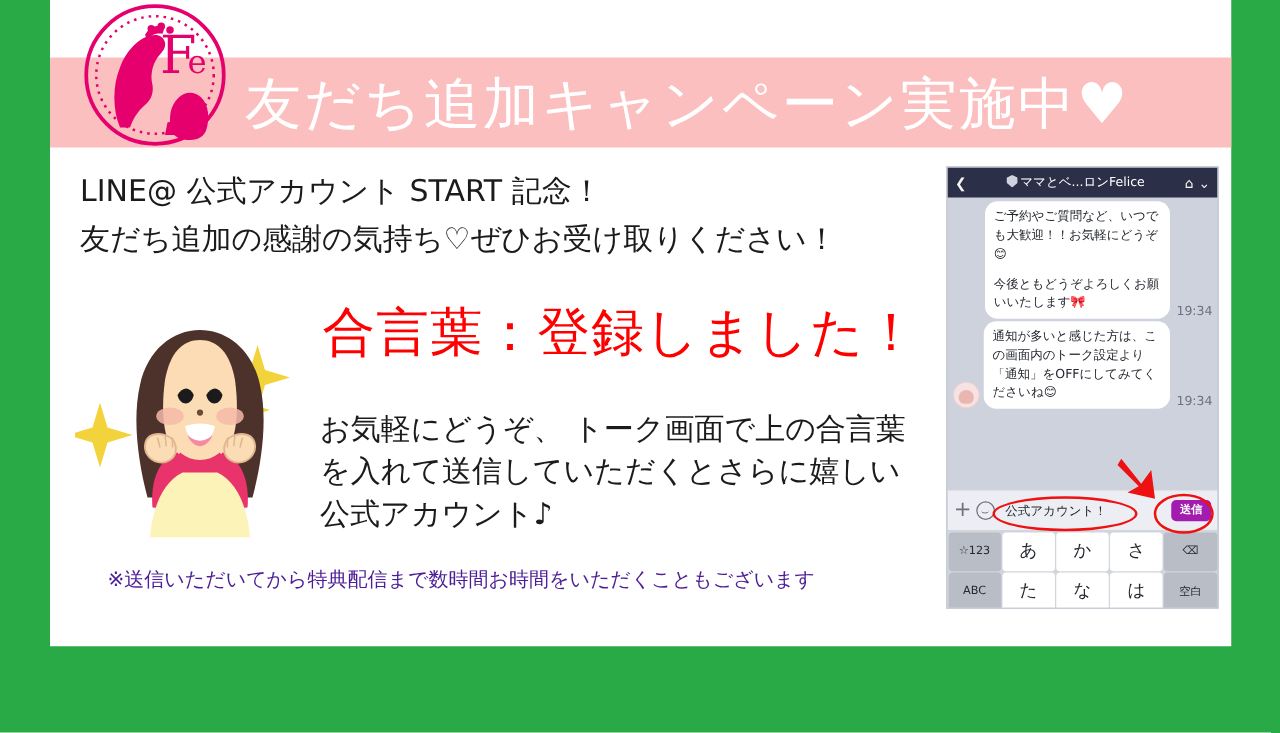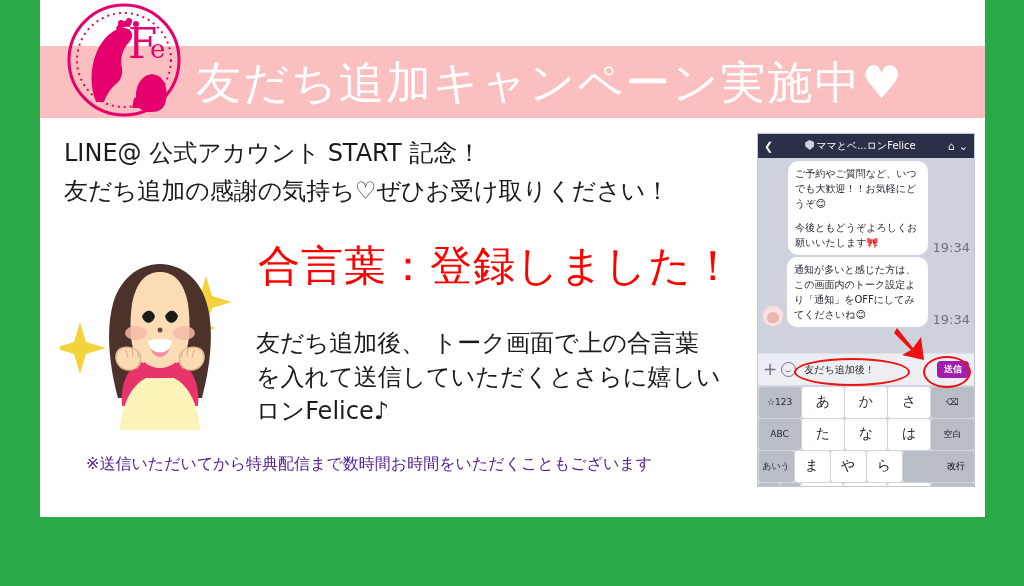--- a/index.html
+++ b/index.html
@@ -74,37 +74,37 @@
     display:flex;align-items:center;gap:4px;padding:0 6px;box-sizing:border-box;
   }
   .ph-title{font-size:10px;font-weight:normal;white-space:nowrap;flex:1;text-align:center;}
   .ph-hicon{font-size:11px;opacity:.95;}
   .shield{
     display:inline-block;width:9px;height:10px;background:#cfd3e0;
     clip-path:polygon(50% 0,100% 22%,100% 62%,50% 100%,0 62%,0 22%);
     margin-right:2px;vertical-align:-1px;
   }
 
-  .ph-chat{position:relative;height:195px;padding:3px 4px 0 4px;box-sizing:border-box;}
+  .ph-chat{position:relative;height:234px;padding:3px 4px 0 4px;box-sizing:border-box;}
   .msg-row{display:flex;align-items:flex-end;gap:3px;margin-bottom:2px;}
   .avatar{
     width:20px;height:20px;border-radius:50%;flex:0 0 20px;
     background:#f6e2e2;border:1px solid #e3cfcf;position:relative;overflow:hidden;
   }
   .avatar::after{
     content:"";position:absolute;left:4px;top:6px;width:12px;height:11px;
     background:#eab7b0;border-radius:50% 50% 40% 40%;
   }
   .bubble{
     background:#ffffff;border-radius:10px;padding:5px 7px;
     font-size:10px;line-height:15px;color:#25282f;max-width:152px;
   }
   .bubble p{margin:0;}
   .bubble p + p{margin-top:9px;}
-  .time{font-size:13px;color:#6d7180;margin-left:2px;}
+  .time{font-size:10px;color:#6d7180;margin-left:2px;}
   .spacer{width:23px;flex:0 0 23px;}
 
   
   .ph-input{
     position:relative;height:32px;background:#eceef3;
     display:flex;align-items:center;gap:4px;padding:0 5px;box-sizing:border-box;
     border-top:1px solid #dfe2e9;
   }
   .ic-plus{font-size:17px;color:#6f7380;line-height:1;}
   .ic-smiley{
@@ -213,23 +213,23 @@
       <g stroke="#E0B58F" stroke-width="1.2" fill="none">
         <path d="M66 112 l2 8 M72 110 l1 9 M78 112 l0 8"></path>
         <path d="M134 112 l-2 8 M128 110 l-1 9 M122 112 l0 8"></path>
       </g>
     </svg>
   </div>
 
   <div class="headline">合言葉：登録しました！</div>
 
   <div class="body-copy">
-    <div>友だち追加後、 トーク画面で上の合言葉</div>
+    <div>お気軽にどうぞ、 トーク画面で上の合言葉</div>
     <div>を入れて送信していただくとさらに嬉しい</div>
-    <div>ロンFelice♪</div>
+    <div>公式アカウント♪</div>
   </div>
 
   <div class="note">※送信いただいてから特典配信まで数時間お時間をいただくこともございます</div>
 
   <div class="phone">
 
     <div class="ph-header">
       <span class="ph-hicon">❮</span>
       <span class="ph-title">
         <span class="shield"></span><span>ママとベ...ロンFelice</span>
@@ -254,21 +254,21 @@
         <div class="bubble">
           <p>通知が多いと感じた方は、この画面内のトーク設定より「通知」をOFFにしてみてくださいね😊</p>
         </div>
         <span class="time">19:34</span>
       </div>
     </div>
 
     <div class="ph-input">
       <span class="ic-plus">+</span>
       <span class="ic-smiley"></span>
-      <span class="input-text">友だち追加後！</span>
+      <span class="input-text">公式アカウント！</span>
       <span class="send-btn">送信</span>
 
       <span class="red-ellipse ell-text"></span>
       <span class="red-ellipse ell-send"></span>
       <svg class="red-arrow" viewBox="0 0 44 44">
         <path d="M6 4 L22 24 L30 13 L33 36 L11 31 L20 26 L3 9 Z" fill="#EE1111"></path>
       </svg>
     </div>
 
     <div class="kb">

